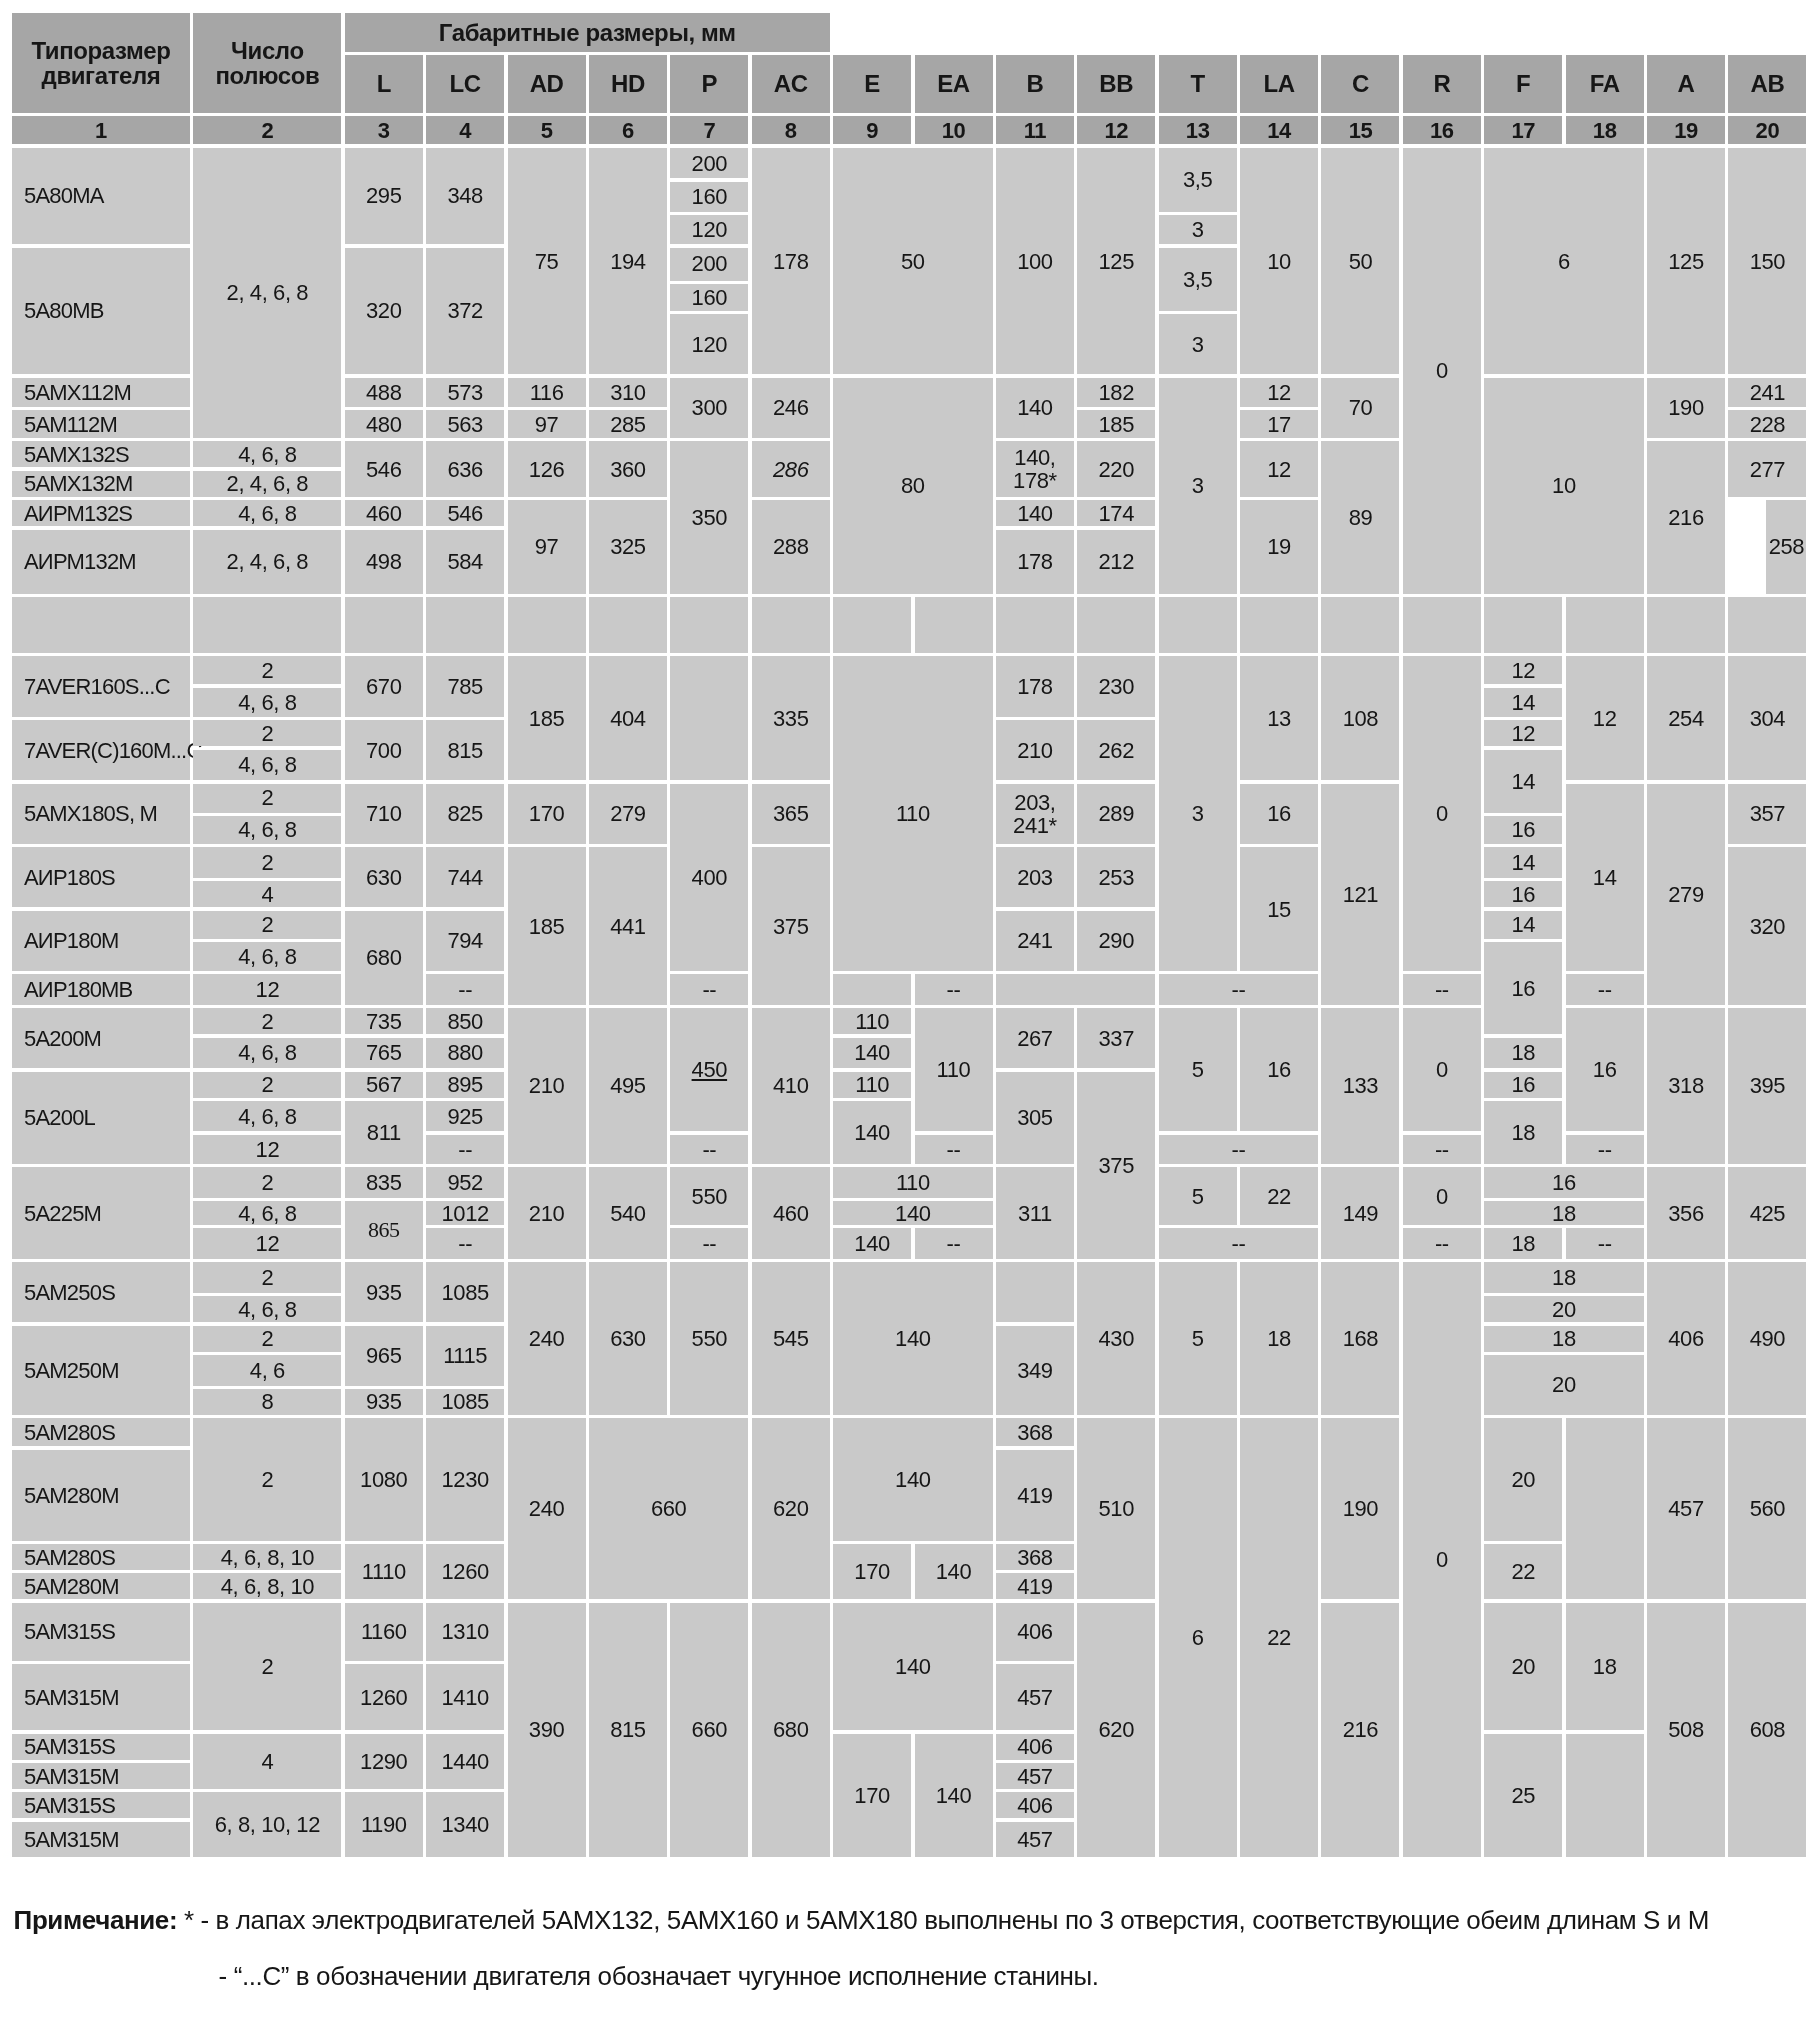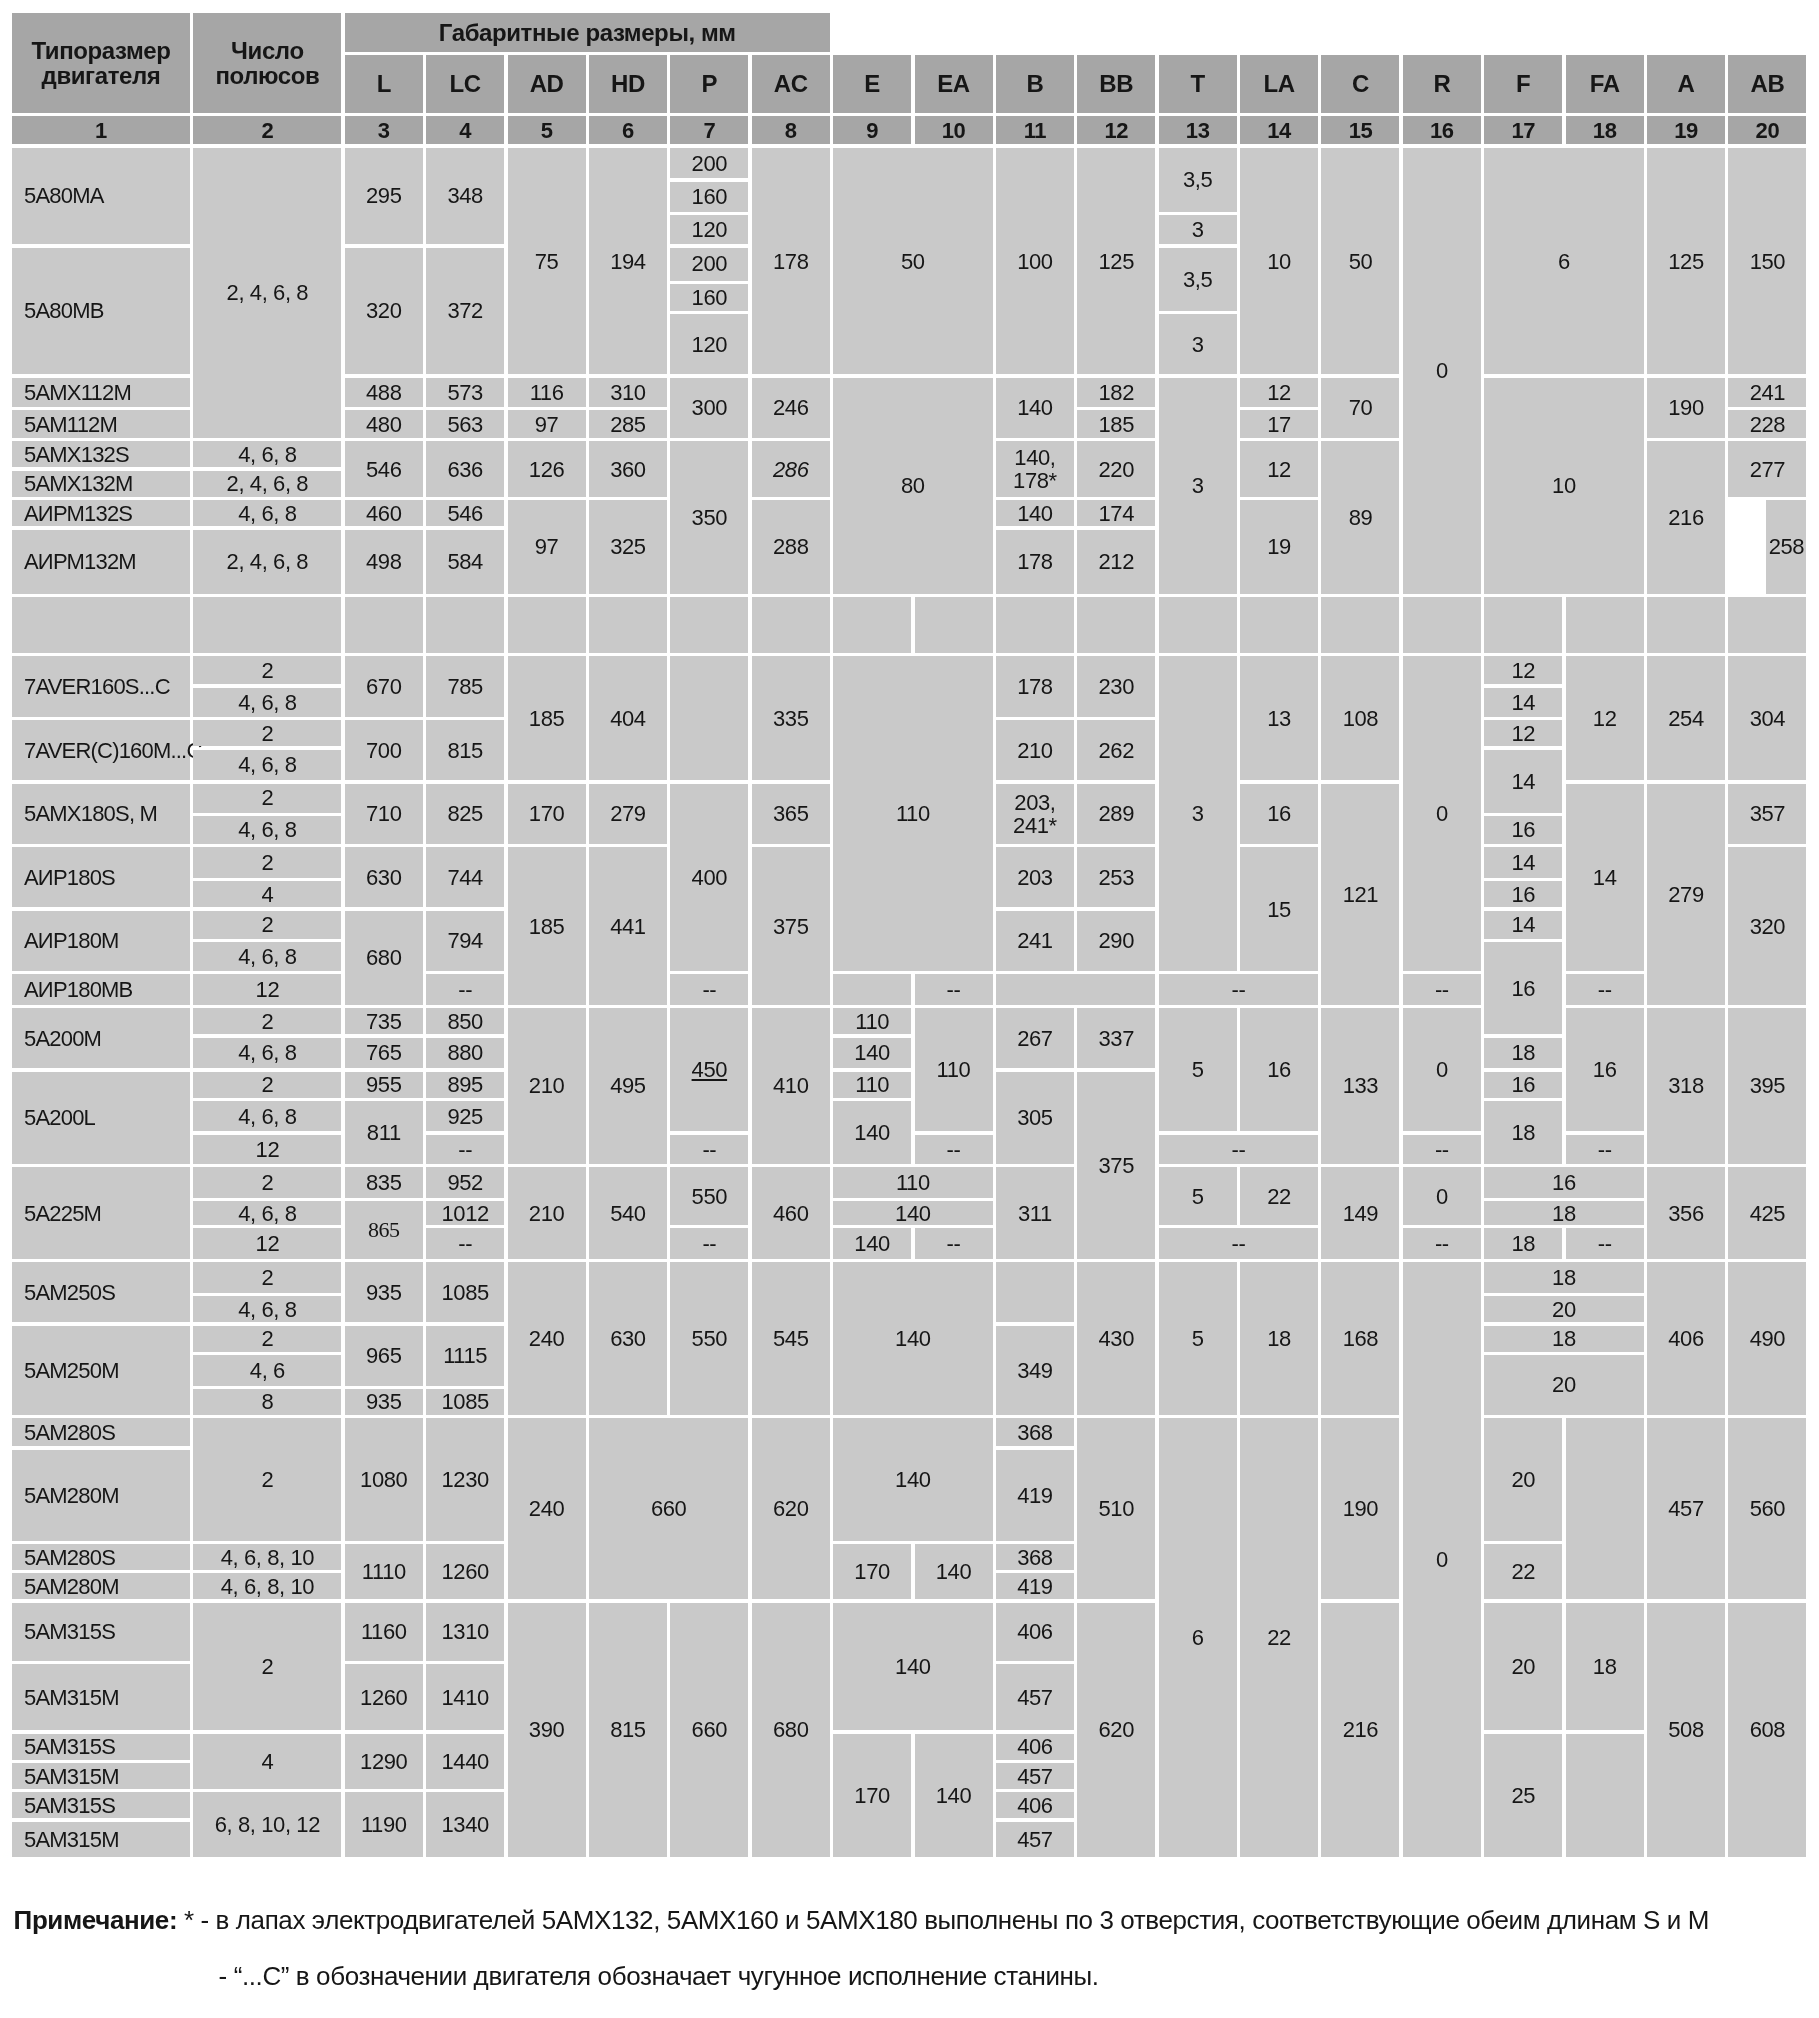--- a/index.html
+++ b/index.html
@@ -138,21 +138,21 @@
     <div class="c " style="grid-area: 12 / 3 / span 2 / span 1;">546</div>
     <div class="c " style="grid-area: 14 / 3 / span 1 / span 1;">460</div>
     <div class="c " style="grid-area: 15 / 3 / span 1 / span 1;">498</div>
     <div class="c " style="grid-area: 17 / 3 / span 2 / span 1;">670</div>
     <div class="c " style="grid-area: 19 / 3 / span 2 / span 1;">700</div>
     <div class="c " style="grid-area: 21 / 3 / span 2 / span 1;">710</div>
     <div class="c " style="grid-area: 23 / 3 / span 2 / span 1;">630</div>
     <div class="c " style="grid-area: 25 / 3 / span 3 / span 1;">680</div>
     <div class="c " style="grid-area: 28 / 3 / span 1 / span 1;">735</div>
     <div class="c " style="grid-area: 29 / 3 / span 1 / span 1;">765</div>
-    <div class="c " style="grid-area: 30 / 3 / span 1 / span 1;">955</div>
+    <div class="c " style="grid-area: 30 / 3 / span 1 / span 1;">567</div>
     <div class="c " style="grid-area: 31 / 3 / span 2 / span 1;">811</div>
     <div class="c " style="grid-area: 33 / 3 / span 1 / span 1;">835</div>
     <div class="c " style="grid-area: 34 / 3 / span 2 / span 1; font-family: Liberation Serif, serif;">865</div>
     <div class="c " style="grid-area: 36 / 3 / span 2 / span 1;">935</div>
     <div class="c " style="grid-area: 38 / 3 / span 2 / span 1;">965</div>
     <div class="c " style="grid-area: 40 / 3 / span 1 / span 1;">935</div>
     <div class="c " style="grid-area: 41 / 3 / span 2 / span 1;">1080</div>
     <div class="c " style="grid-area: 43 / 3 / span 2 / span 1;">1110</div>
     <div class="c " style="grid-area: 45 / 3 / span 1 / span 1;">1160</div>
     <div class="c " style="grid-area: 46 / 3 / span 1 / span 1;">1260</div>

